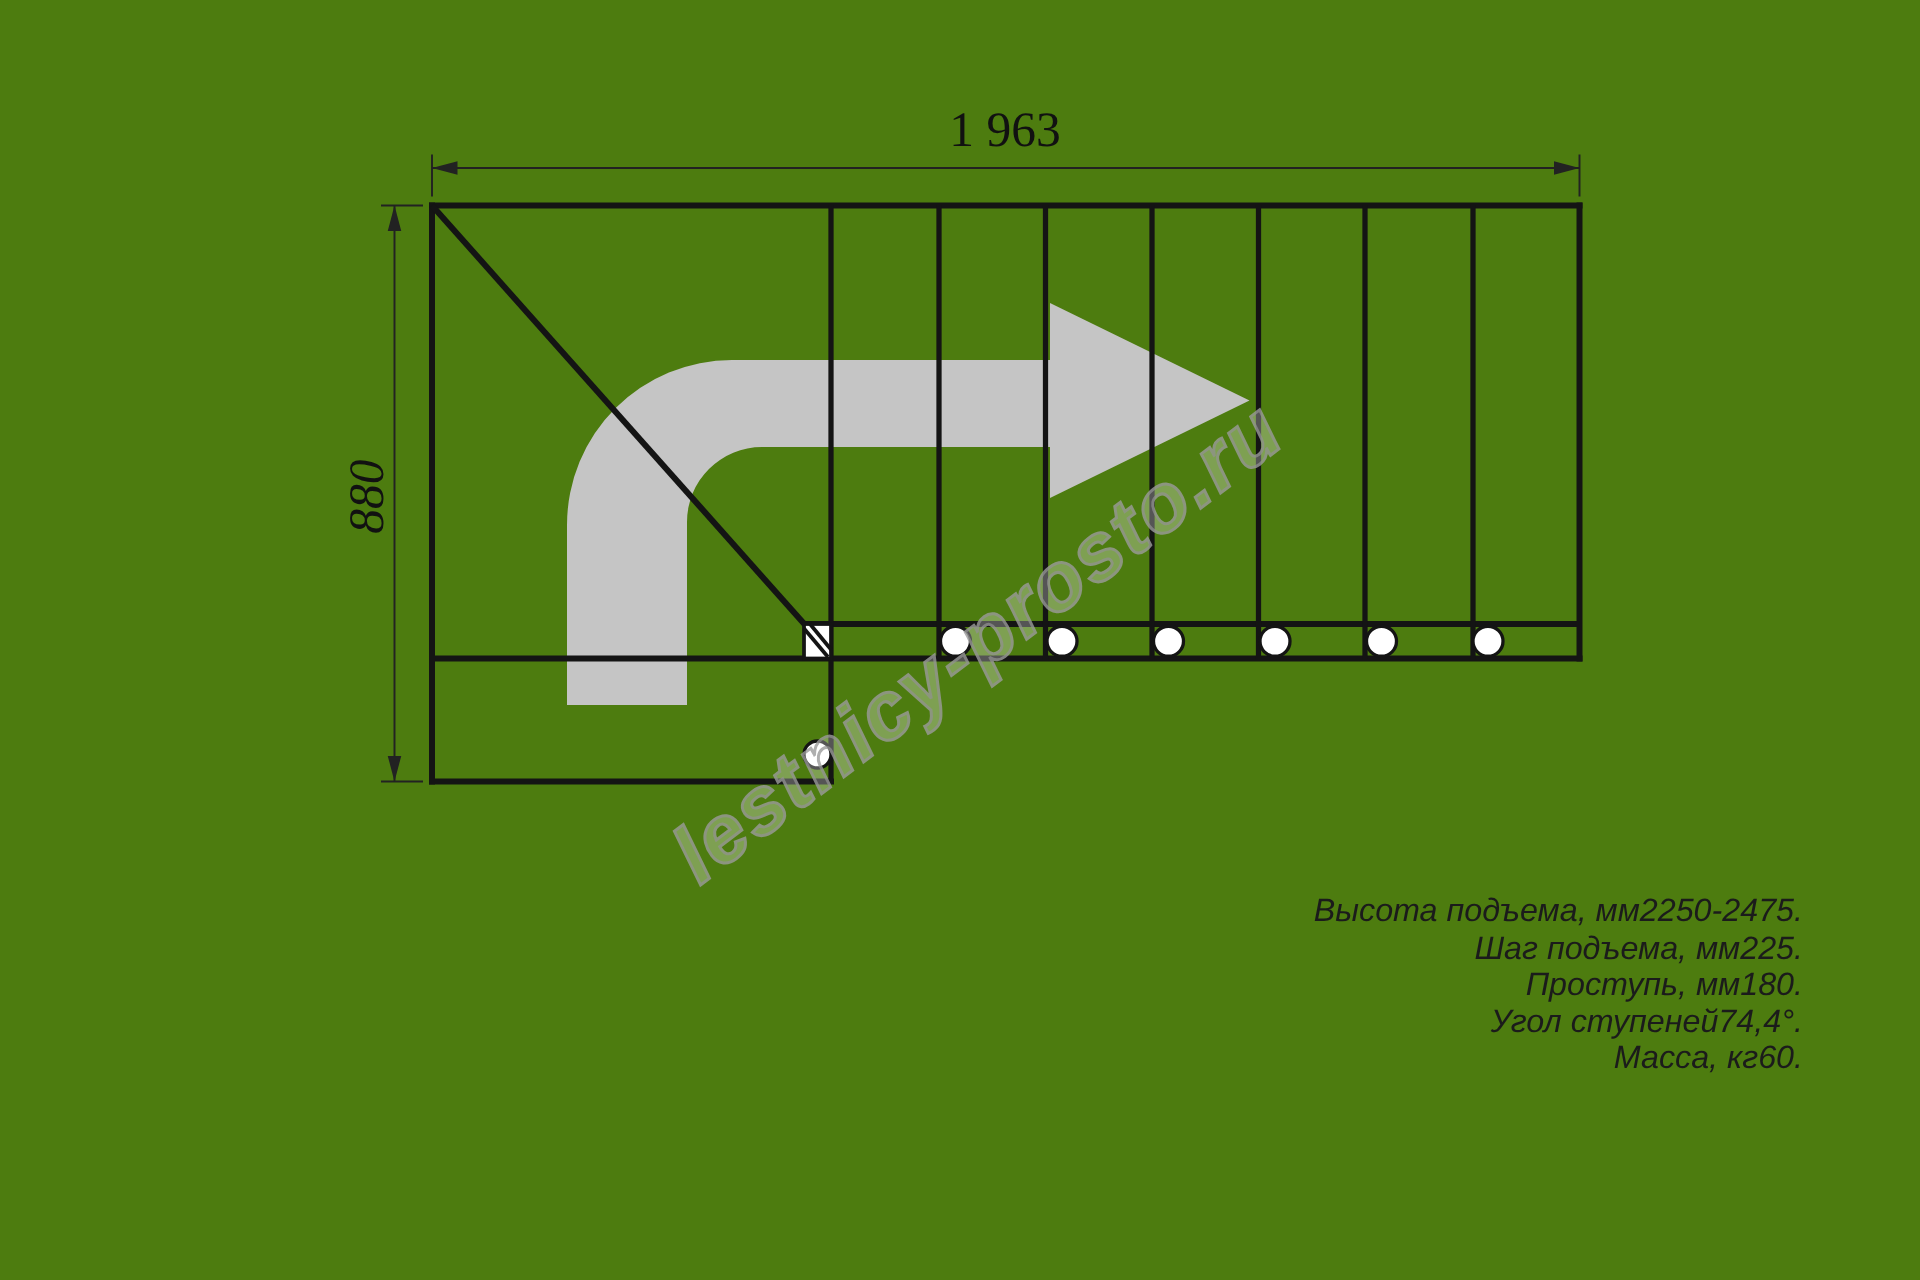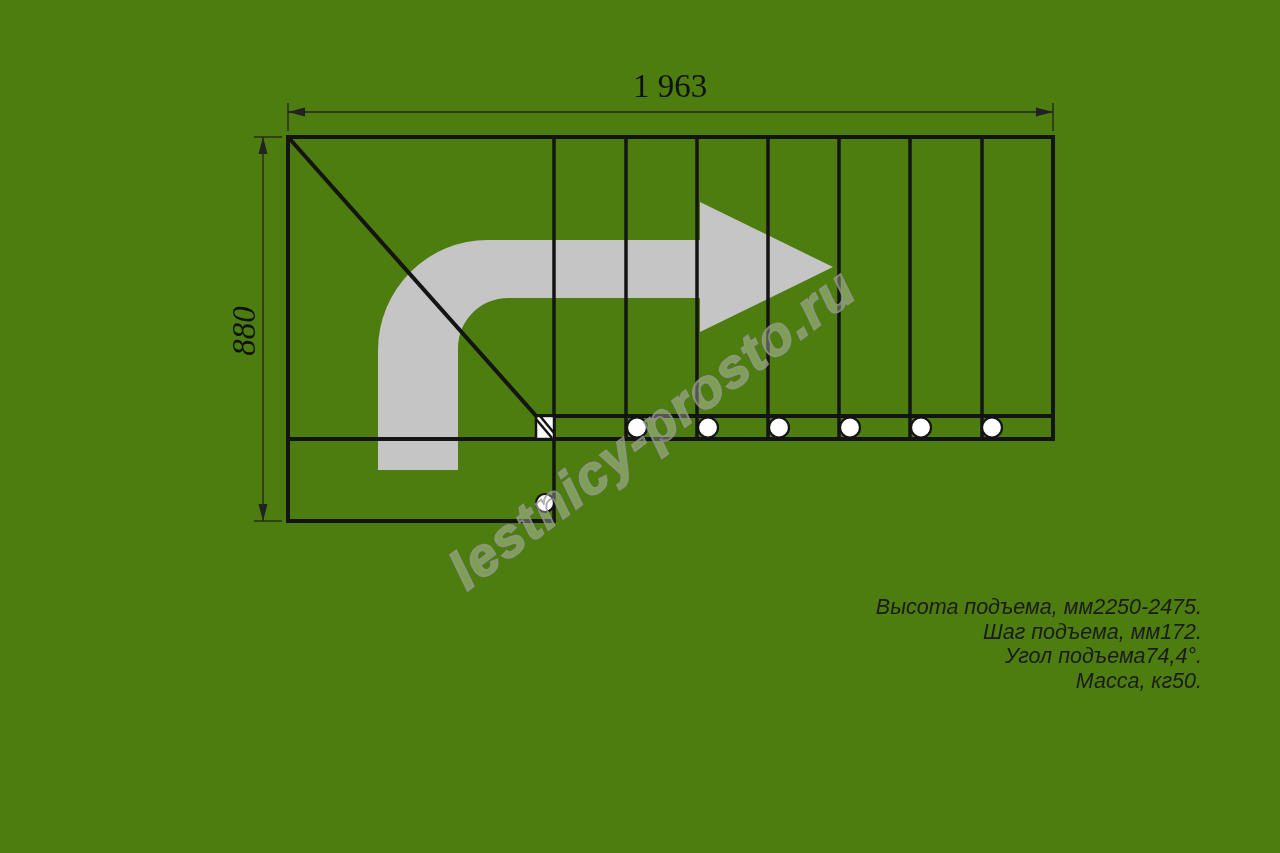--- a/index.html
+++ b/index.html
@@ -112,25 +112,29 @@
 
   <div class="watermark">lestnicy-prosto.ru</div>
 
   <div class="specs">
     <div class="row">
       <span class="label">Высота подъема, мм</span>
       <span class="value">2250-2475.</span>
     </div>
     <div class="row">
       <span class="label">Шаг подъема, мм</span>
-      <span class="value">172.</span>
+      <span class="value">225.</span>
     </div>
     <div class="row">
-      <span class="label">Угол подъема</span>
+      <span class="label">Проступь, мм</span>
+      <span class="value">180.</span>
+    </div>
+    <div class="row">
+      <span class="label">Угол ступеней</span>
       <span class="value">74,4°.</span>
     </div>
     <div class="row">
       <span class="label">Масса, кг</span>
-      <span class="value">50.</span>
+      <span class="value">60.</span>
     </div>
   </div>
 
 </div>
 
 </body></html>

